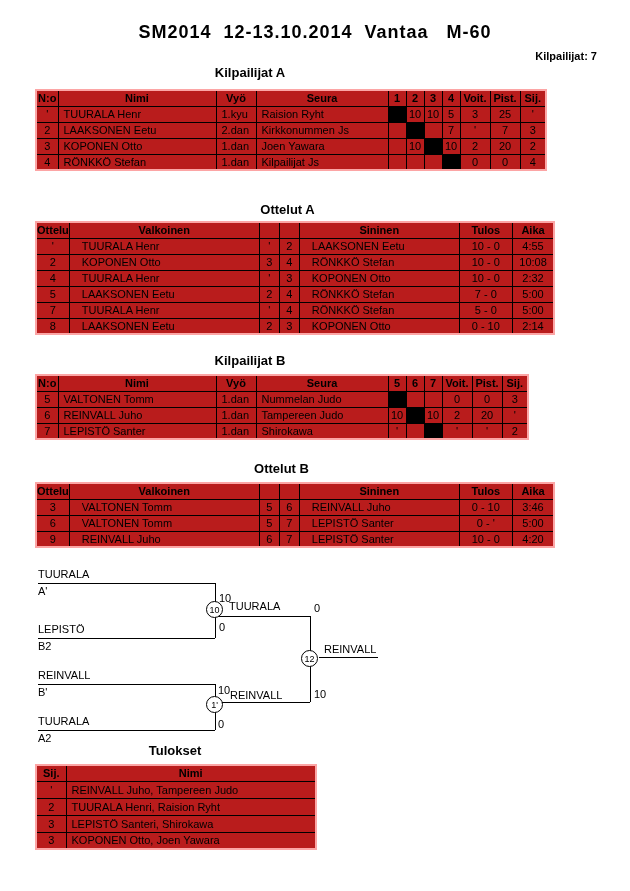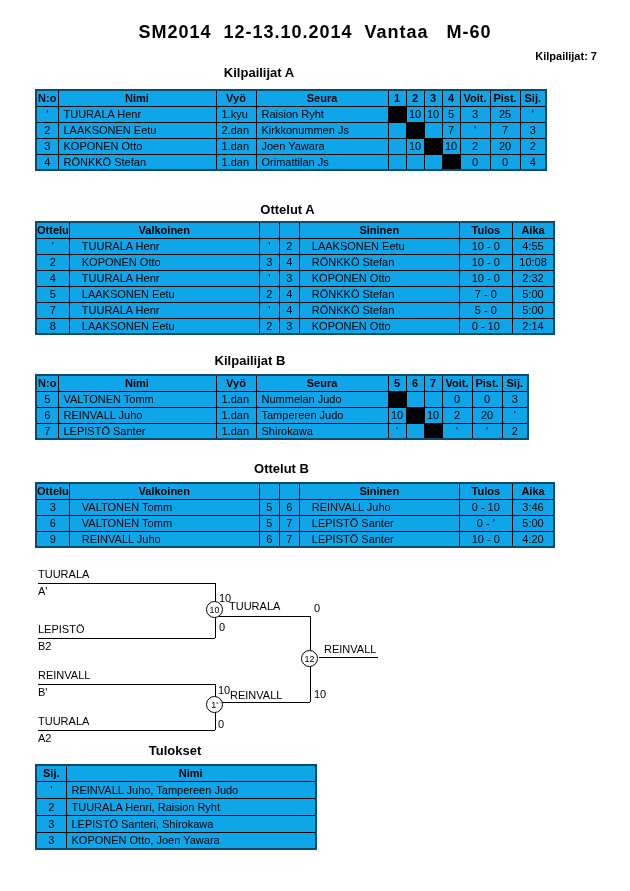--- a/index.html
+++ b/index.html
@@ -5,41 +5,41 @@
   * { margin:0; padding:0; box-sizing:border-box; }
   html,body { background:#fff; }
   body {
     position:relative; width:630px; height:891px;
     font-family:"Liberation Sans", sans-serif; color:#000;
   }
   .abs { position:absolute; }
   .title { left:0; right:0; top:22px; text-align:center; font-size:18px; font-weight:bold; letter-spacing:1px; white-space:pre; }
   .count { right:33px; top:50px; font-size:11px; font-weight:bold; }
   .heading { text-align:center; font-weight:bold; font-size:13px; }
-  table { border-collapse:collapse; table-layout:fixed; border:2px solid #0c4a6e; background:#0ea5e9; }
+  table { border-collapse:collapse; table-layout:fixed; border:2px solid #fca5a5; background:#b91c1c; }
   td, th { border:1px solid #000; font-size:11px; height:16px; padding:0; overflow:hidden; white-space:nowrap; }
   th { font-weight:bold; text-align:center; }
   td.c { text-align:center; }
   td.l { text-align:left; padding-left:5px; }
   td.ln { text-align:left; padding-left:12px; }
   td.blk { background:#000; }
   .tulo td { height:17px; }
   .line-h { position:absolute; border-top:1px solid #000; height:0; }
   .line-v { position:absolute; border-left:1px solid #000; width:0; }
   .circle { position:absolute; width:17px; height:17px; border:1px solid #000; border-radius:50%;
             background:#fff; font-size:9px; display:flex; align-items:center; justify-content:center; z-index:2; }
   .btxt { position:absolute; font-size:11px; white-space:nowrap; }
 </style>
 </head>
 <body>
 
 <div class="abs title">SM2014  12-13.10.2014  Vantaa   M-60</div>
 <div class="abs count">Kilpailijat: 7</div>
 
-<div class="abs heading" style="left:44px;top:65px;width:430px">Kilpailijat A</div>
+<div class="abs heading" style="left:35px;top:65px;width:430px">Kilpailijat A</div>
 <table class="abs" style="left:35px;top:89px">
   <colgroup>
     <col style="width:22px">
       <col style="width:158px">
       <col style="width:40px">
       <col style="width:132px">
     <col style="width:18px">
       <col style="width:18px">
       <col style="width:18px">
       <col style="width:18px">
@@ -97,21 +97,21 @@
     <td class="c blk"></td>
     <td class="c">10</td>
     <td class="c">2</td>
     <td class="c">20</td>
     <td class="c">2</td>
   </tr>
   <tr>
     <td class="c">4</td>
     <td class="l">RÖNKKÖ Stefan</td>
     <td class="l">1.dan</td>
-    <td class="l">Orimattilan Js</td>
+    <td class="l">Kilpailijat Js</td>
     <td class="c"></td>
     <td class="c"></td>
     <td class="c"></td>
     <td class="c blk"></td>
     <td class="c">0</td>
     <td class="c">0</td>
     <td class="c">4</td>
   </tr>
 </tbody>
   </table>

